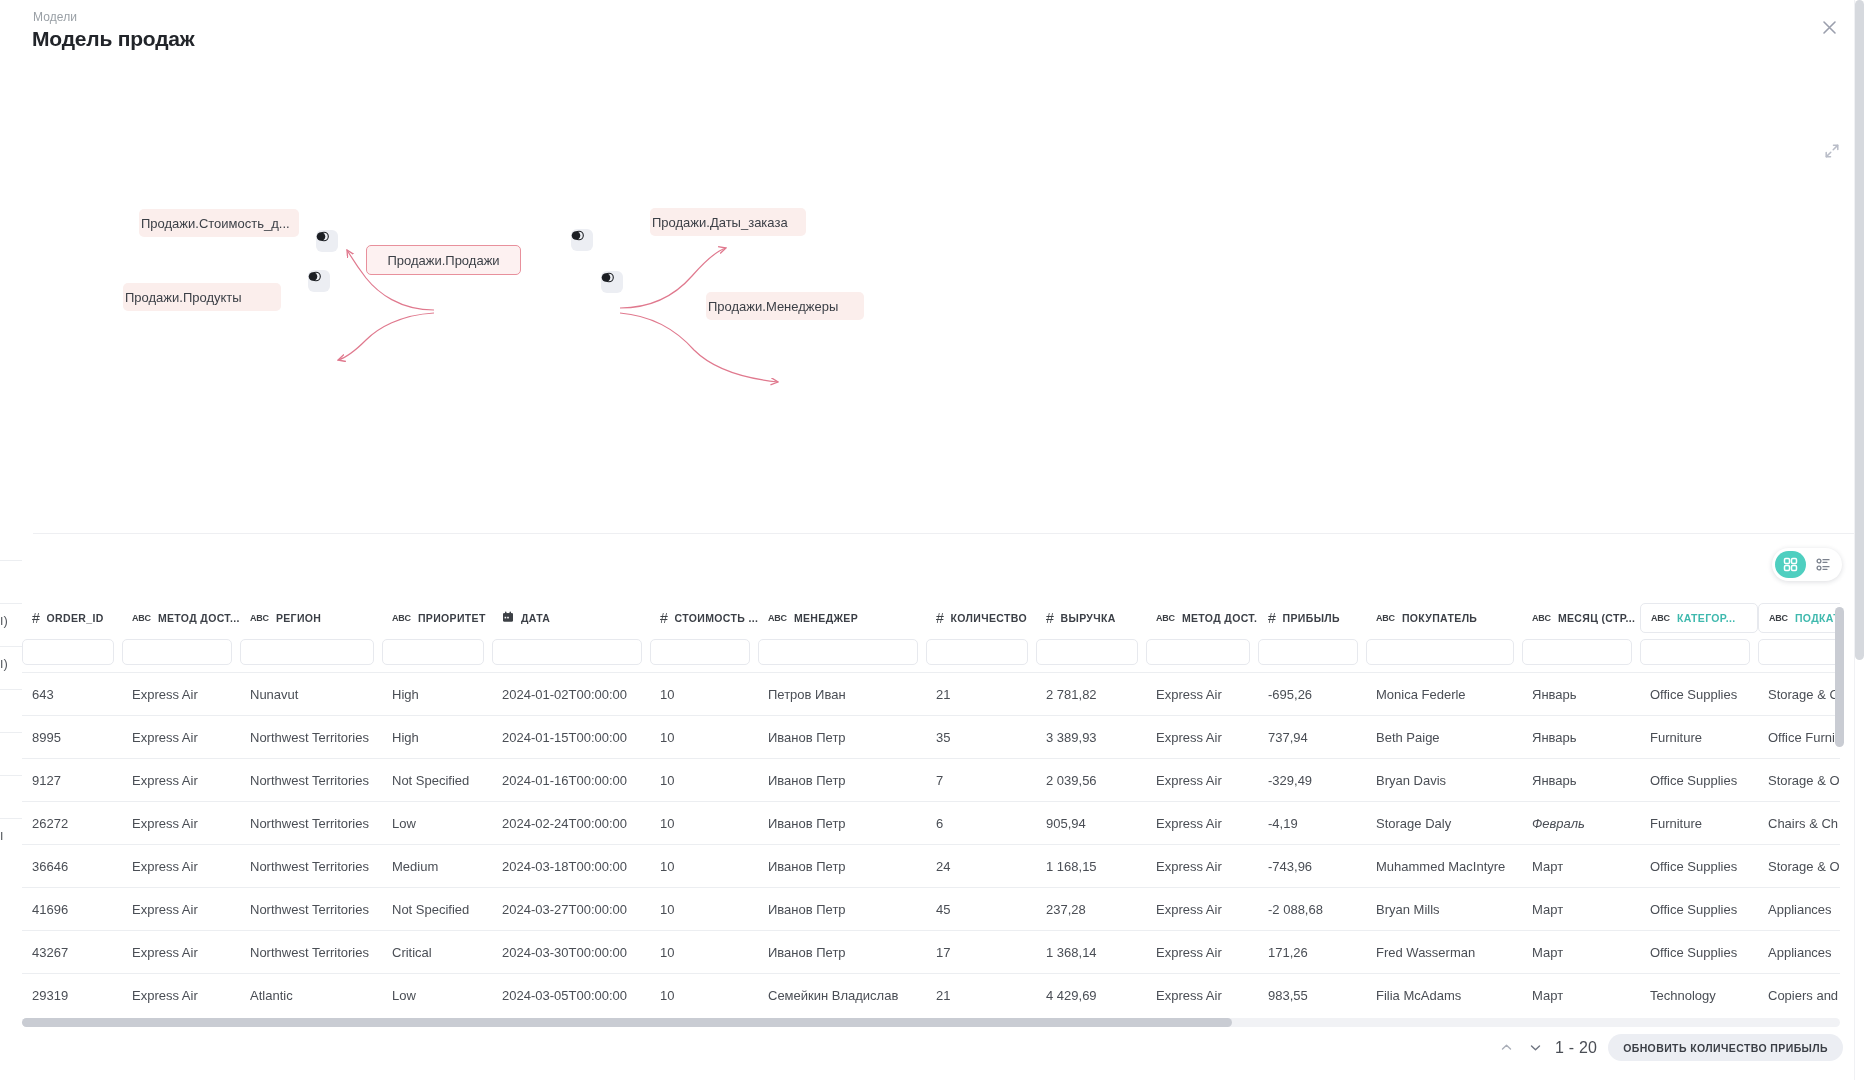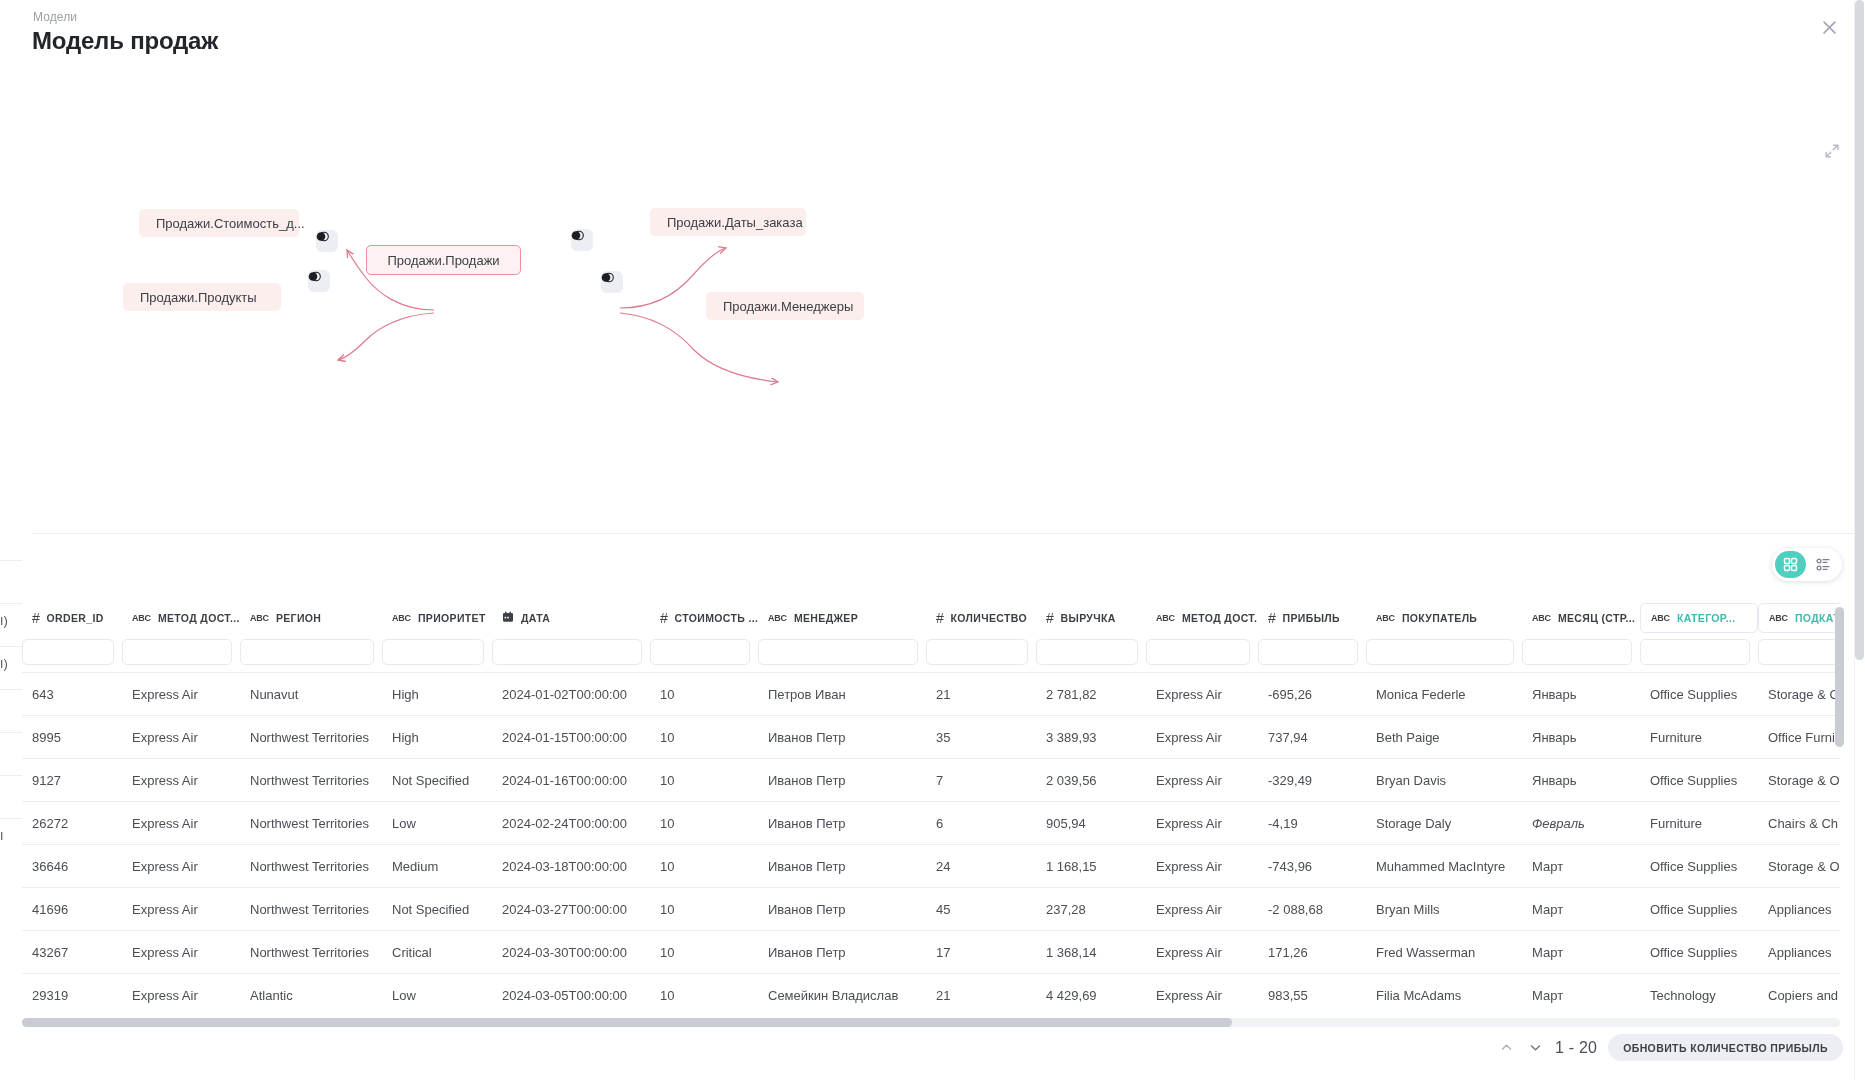--- a/index.html
+++ b/index.html
@@ -42,21 +42,21 @@
   .breadcrumb {
     position: absolute;
     left: 33px; top: 10px;
     font-size: 12px;
     color: #9aa0a6;
     letter-spacing: .1px;
   }
   .page-title {
     position: absolute;
     left: 32px; top: 27px;
-    font-size: 24px;
+    font-size: 21px;
     font-weight: 700;
     color: #22252a;
     letter-spacing: -.2px;
   }
   .close-btn {
     position: absolute;
     right: 23px; top: 14px;
     width: 26px; height: 26px;
     display: flex; align-items: center; justify-content: center;
     cursor: pointer;
@@ -107,21 +107,21 @@
   .diagram svg { position:absolute; left:0; top:0; }
 
   .node {
     position: absolute;
     background: #fbeeec;
     border-radius: 5px;
     font-size: 13px;
     color: #3b3f46;
     display: flex;
     align-items: center;
-    padding: 0 17px;
+    padding: 0 2px;
     height: 28px;
     white-space: nowrap;
     cursor: pointer;
   }
   .node.center {
     background: #fdf1f1;
     border: 1px solid #e8909c;
     height: 30px;
     justify-content: center;
   }

